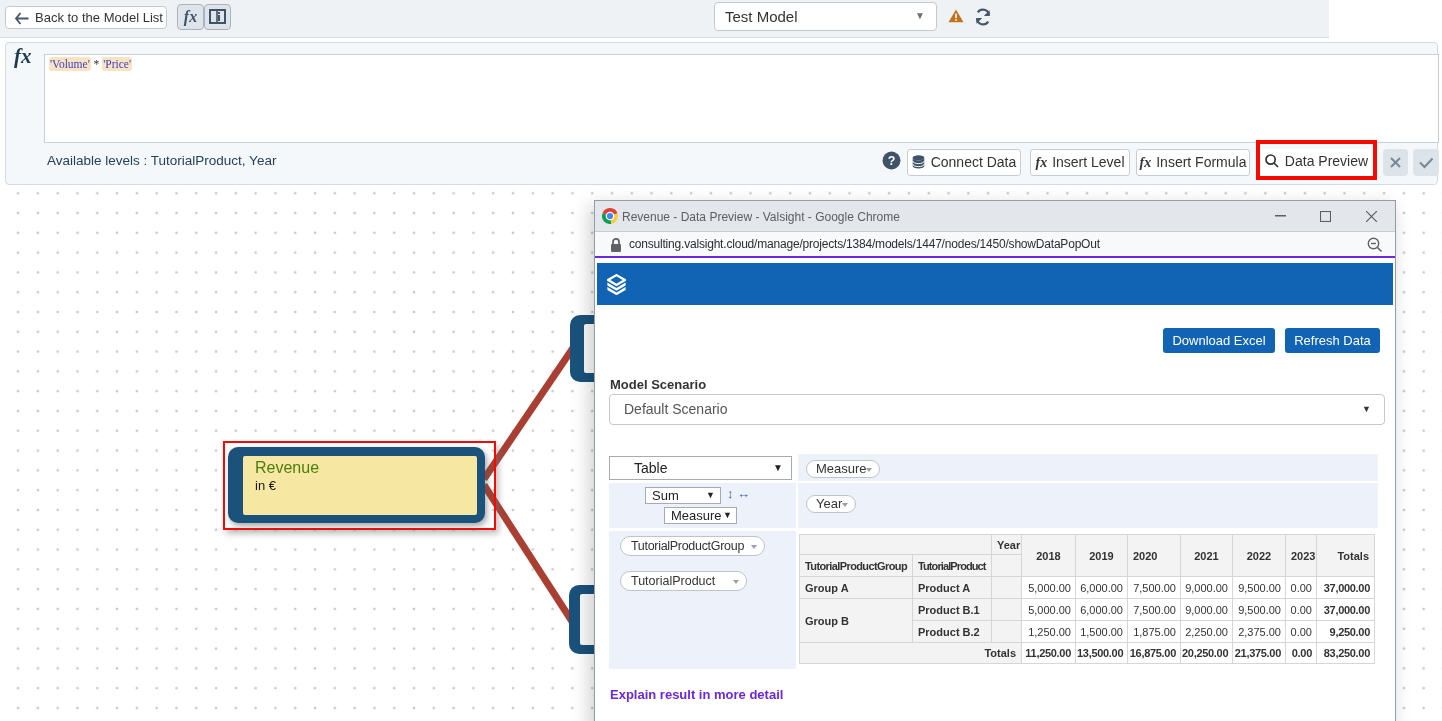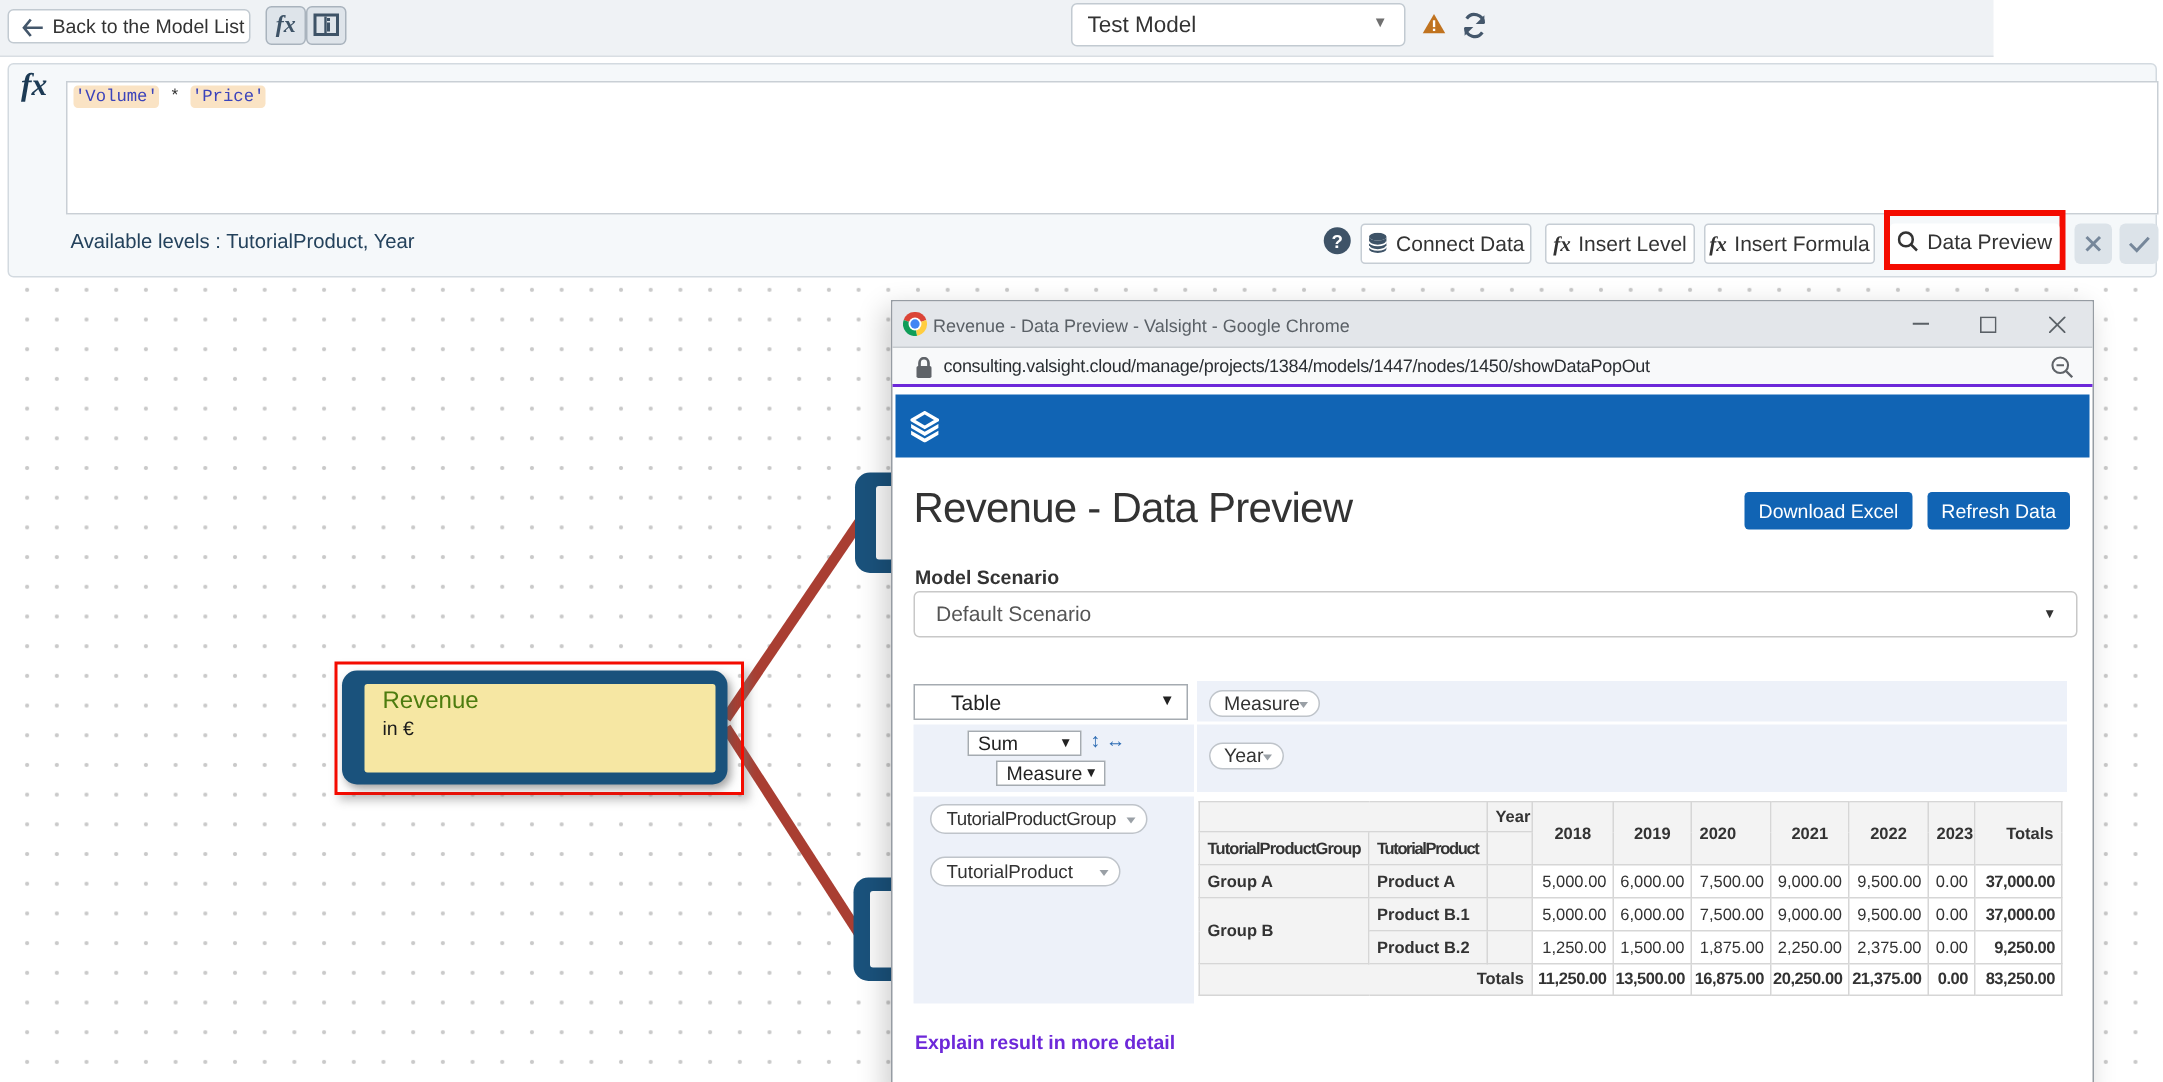--- a/index.html
+++ b/index.html
@@ -22,21 +22,21 @@
   #modelsel { left:714px; top:2px; width:223px; height:29px; line-height:27px; padding-left:10px; font-size:15px; }
   #modelsel .car { position:absolute; right:11px; top:-1px; font-size:10px; color:#707070; }
 
   
   #panel { position:absolute; left:5px; top:42px; width:1433px; height:143px;
     background:#F5F8FA; border:1px solid #D3DAE0; border-radius:4px; }
   #fxlabel { position:absolute; left:8px; top:1px; font-family:"Liberation Serif", serif;
     font-style:italic; font-weight:bold; font-size:21px; color:#1C3A54; }
   #finput { position:absolute; left:38px; top:11px; width:1395px; height:89px;
     background:#fff; border:1px solid #C9CFD5; }
-  #ftext { position:absolute; left:43px; top:15px; font-family:Liberation Mono, monospace;
+  #ftext { position:absolute; left:43px; top:15px; font-family:Liberation Serif, serif;
     font-size:11.5px; color:#333; }
   .tok { background:#FAE3C4; border-radius:3px; color:#3C44BB; padding:1px 1px; }
   #avail { position:absolute; left:41px; top:110px; font-size:13.5px; color:#24425C; }
   .fbtn { position:absolute; top:106px; height:27px; background:#fff; border:1px solid #C6CDD4;
     border-radius:3px; font-size:14px; color:#333; line-height:25px; text-align:center; }
   .gbtn { position:absolute; top:106px; height:27px; background:#DCE3E9; border-radius:4px;
     width:25px; }
 
   
   #canvas { position:absolute; left:0; top:186px; width:1442px; height:535px;
@@ -215,21 +215,20 @@
       <line x1="4" y1="6.5" x2="9" y2="6.5" stroke="#5F6368" stroke-width="1.4"></line>
     </svg>
   </div>
   <div id="bluebar">
     <svg class="abs" style="left:10px; top:11px;" width="19" height="21" viewBox="0 0 19 21">
       <path d="M9.5 1.1 L17.9 6 L9.5 10.9 L1.1 6 Z" fill="none" stroke="#fff" stroke-width="2.2"></path>
       <path d="M0.4 8.6 L0.4 11.4 L9.5 16.7 L18.6 11.4 L18.6 8.6 L9.5 13.9 Z" fill="#fff"></path>
       <path d="M0.4 13.1 L0.4 15.9 L9.5 21.2 L18.6 15.9 L18.6 13.1 L9.5 18.4 Z" fill="#fff"></path>
     </svg>
   </div>
-  <div id="h1">Revenue - Data Preview</div>
   <div class="bluebtn" style="left:568px; width:112px;">Download Excel</div>
   <div class="bluebtn" style="left:690px; width:95px;">Refresh Data</div>
   <div id="mslabel">Model Scenario</div>
   <div id="mssel">Default Scenario<span class="car" style="position:absolute; right:13px; top:0; font-size:9px; color:#333;">▼</span></div>
 
   <div class="bluezone" style="left:203px; top:253px; width:580px; height:27px;"></div>
   <div class="bluezone" style="left:14px; top:282px; width:187px; height:45px;"></div>
   <div class="bluezone" style="left:203px; top:282px; width:580px; height:45px;"></div>
   <div class="bluezone" style="left:14px; top:330px; width:187px; height:138px;"></div>
 

